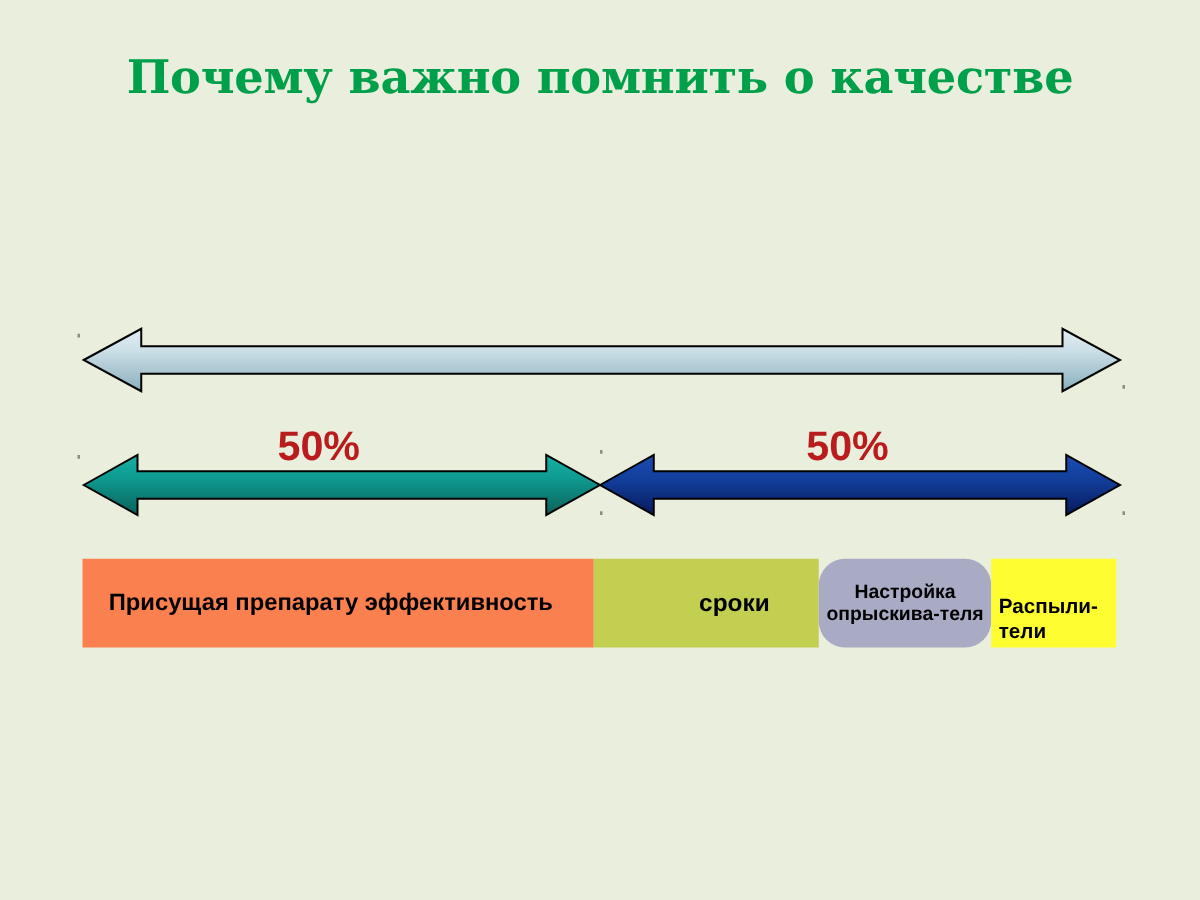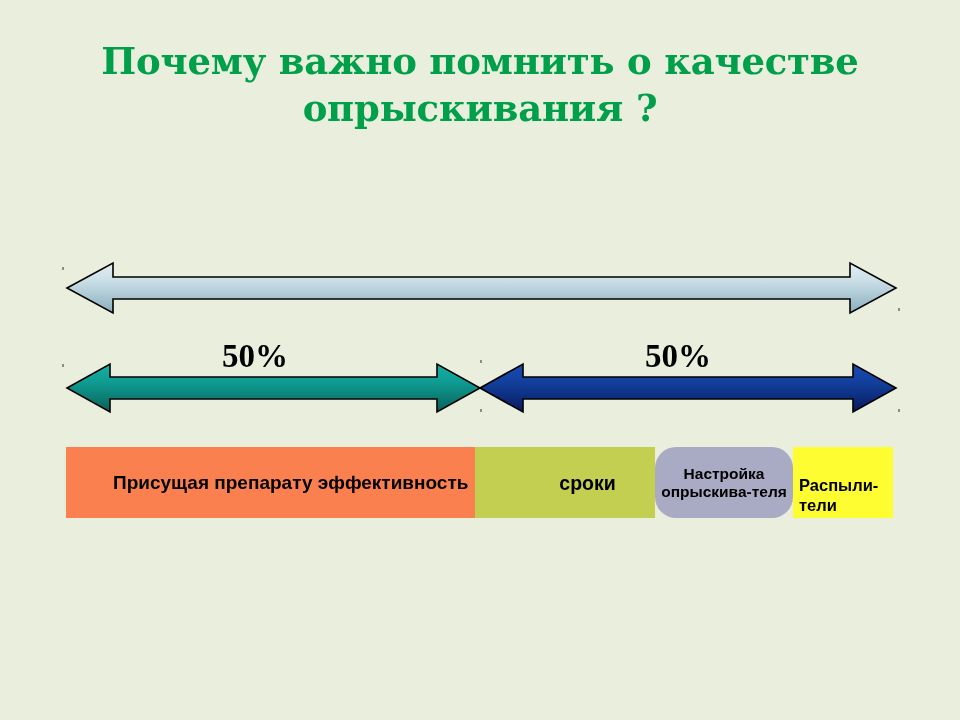--- a/index.html
+++ b/index.html
@@ -58,22 +58,22 @@
     left: 0;
     top: 0;
     width: 960px;
     height: 720px;
     pointer-events: none;
   }
 
   
   .pct-label {
     position: absolute;
-    color: #000000;
-    font-family: Liberation Serif, serif;
+    color: #b91c1c;
+    font-family: Liberation Sans, sans-serif;
     font-weight: bold;
     font-size: 33px;
     line-height: 33px;
     white-space: nowrap;
   }
   #pct-left  { left: 205px; top: 340px; width: 100px; text-align: center; }
   #pct-right { left: 628px; top: 340px; width: 100px; text-align: center; }
 
   
   #bar {
@@ -92,21 +92,21 @@
     font-family: "Liberation Sans", sans-serif;
     font-weight: bold;
     color: #000000;
   }
   .seg-text { display: block; width: 100%; }
 
   #seg-0 {
     width: 409px;
     background: #fb8050;
     justify-content: flex-start;
-    padding-left: 47px;
+    padding-left: 21px;
     font-size: 19px;
     line-height: 25px;
   }
   #seg-0 .seg-text { text-align: left; }
 
   #seg-1 {
     width: 180px;
     background: #c3cf51;
     justify-content: center;
     font-size: 19.5px;
@@ -142,21 +142,20 @@
     background: #8e8e7a;
   }
 </style>
 </head>
 <body>
 
 <div id="slide">
 
   <div id="title">
     <span>Почему важно помнить о качестве</span>
-    <span class="line2">опрыскивания ?</span>
   </div>
 
 
   <svg id="arrow-svg" viewBox="0 0 960 720" xmlns="http://www.w3.org/2000/svg">
     <defs>
       <linearGradient id="gradGrey" x1="0" y1="0" x2="0" y2="1">
         <stop offset="0%" stop-color="#e4eef2"></stop>
         <stop offset="35%" stop-color="#cbdfe7"></stop>
         <stop offset="100%" stop-color="#89aebd"></stop>
       </linearGradient>

